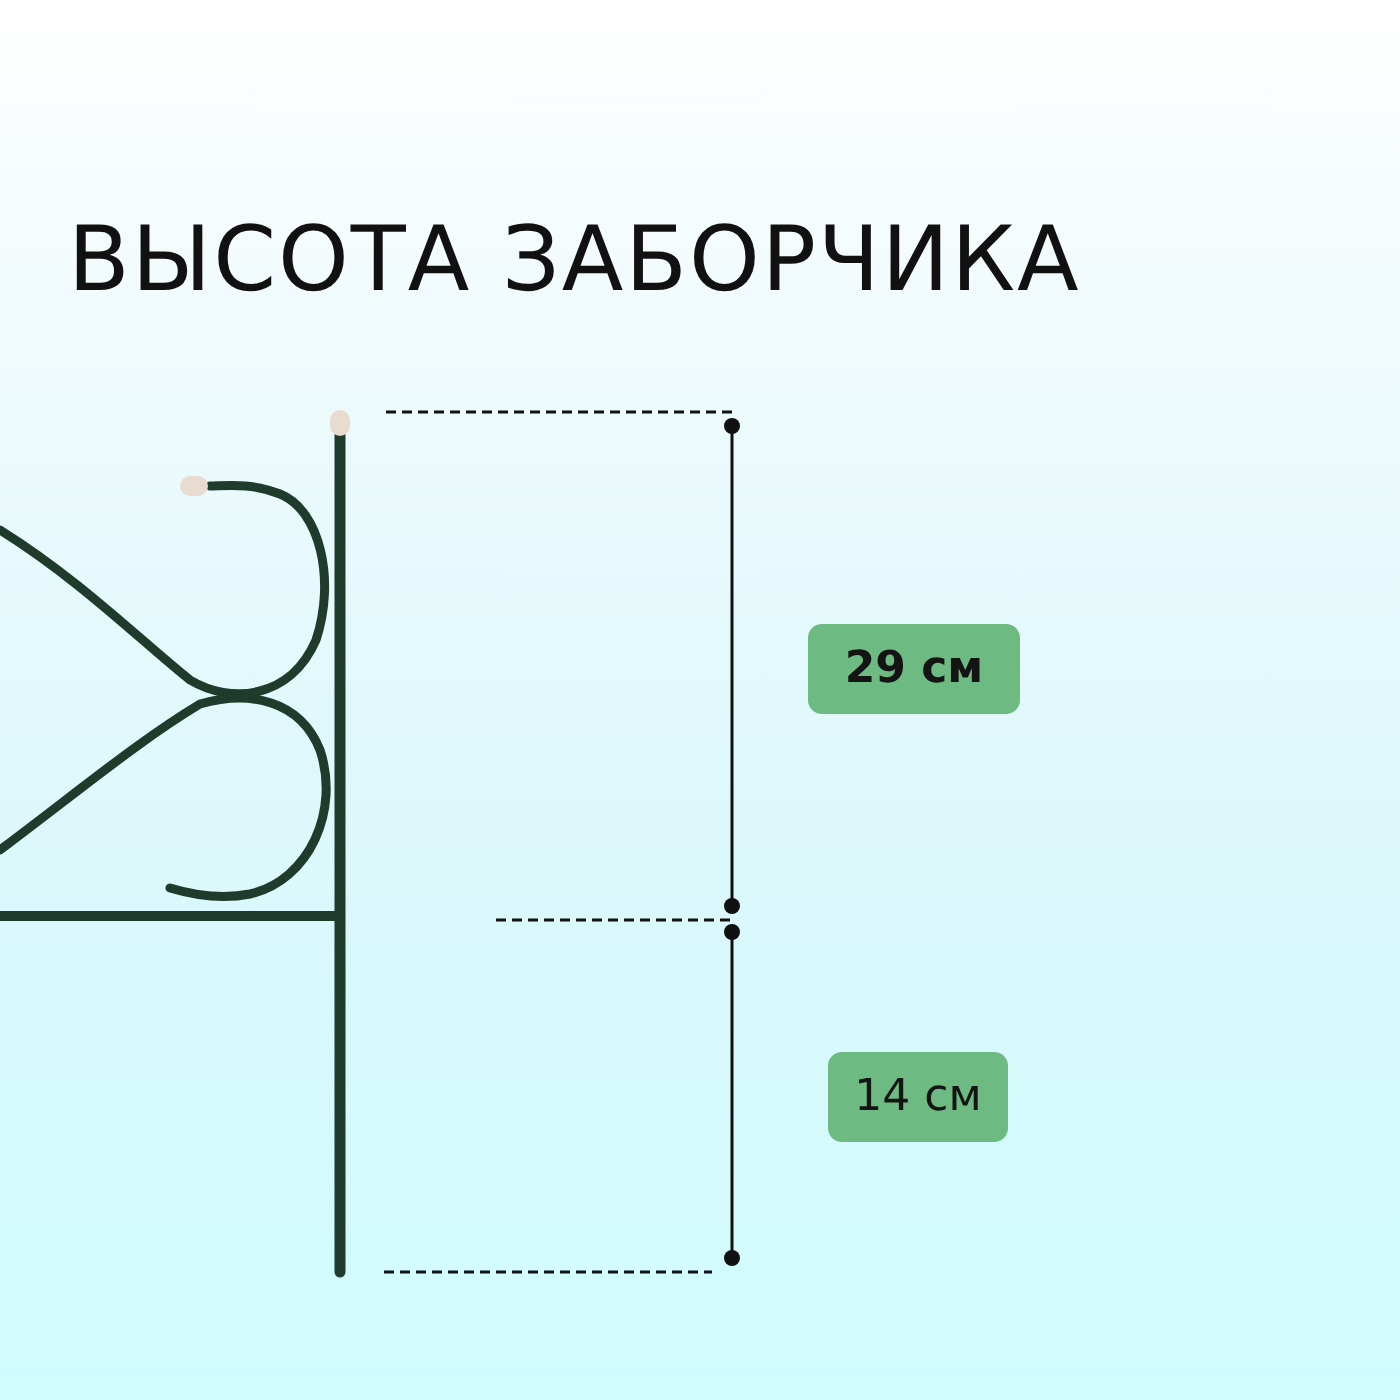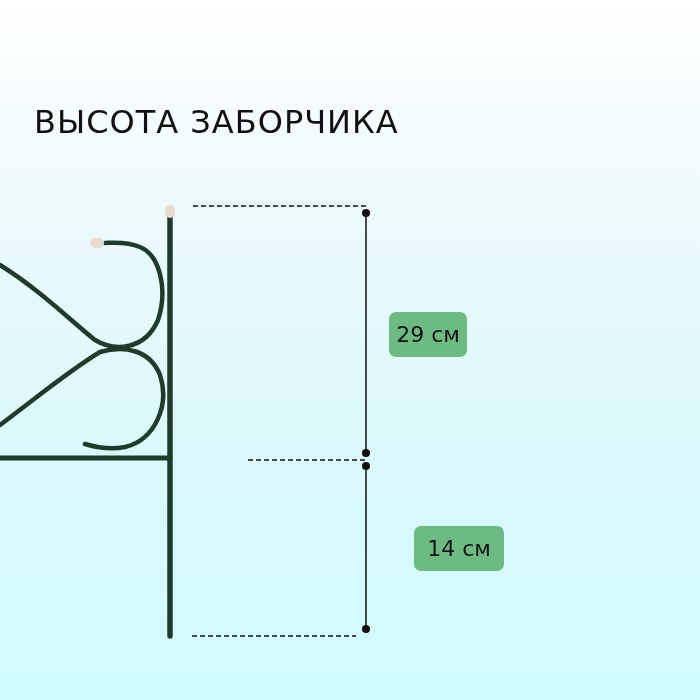--- a/index.html
+++ b/index.html
@@ -3,32 +3,32 @@
 <meta charset="utf-8">
 <style>
   html, body { margin: 0; padding: 0; }
   body {
     width: 700px; height: 700px; overflow: hidden; position: relative;
     background: linear-gradient(to bottom, #ffffff 0%, #f2fbfd 20%, #dcf8fb 60%, #d0fcff 100%);
     font-family: "DejaVu Sans", sans-serif;
   }
   .title {
     position: absolute; left: 34px; top: 103px;
-    font-size: 32px; font-weight: normal; letter-spacing: 1px;
+    font-size: 45px; font-weight: normal; letter-spacing: 1px;
     color: #111; white-space: nowrap;
     font-family: "DejaVu Sans", sans-serif;
   }
   svg.scene { position: absolute; left: 0; top: 0; }
   .badge {
     position: absolute; background: #6dbb82; color: #141414;
     border-radius: 7px; font-size: 22px;
     display: flex; align-items: center; justify-content: center;
     font-family: "DejaVu Sans", sans-serif;
   }
-  .badge-top { left: 389px; top: 312px; width: 78px; height: 45px; }
+  .badge-top { left: 404px; top: 312px; width: 106px; height: 45px; font-weight: bold; }
   .badge-bottom { left: 394px; top: 526px; width: 90px; height: 45px; margin-left: 20px; }
 </style>
 </head>
 <body>
 
 <div class="title">ВЫСОТА ЗАБОРЧИКА</div>
 
 <svg class="scene" width="700" height="700" viewBox="0 0 700 700">
 
   <g fill="none" stroke="#1e3b2c" stroke-width="4.5" stroke-linecap="round">

